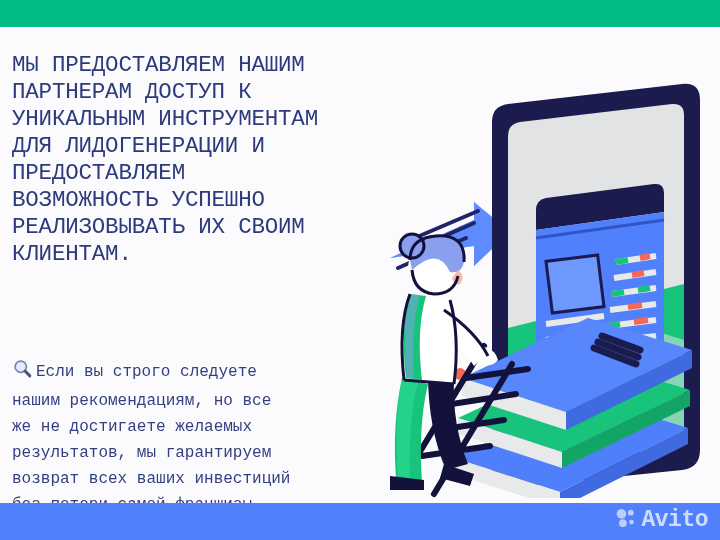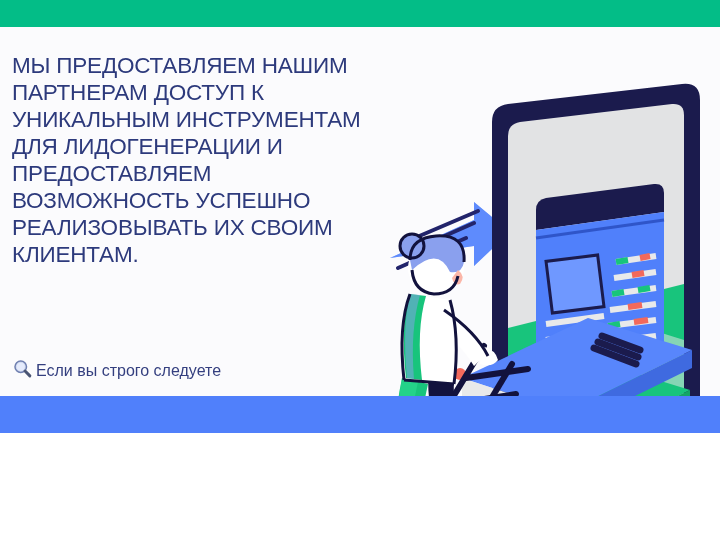--- a/index.html
+++ b/index.html
@@ -3,24 +3,24 @@
 <meta charset="utf-8">
 <style>
   html, body {
     margin: 0;
     padding: 0;
     background: #ffffff;
   }
   #canvas {
     position: relative;
     width: 720px;
-    height: 433px;
+    height: 540px;
     overflow: hidden;
     background: #fbfbfd;
-    font-family: Liberation Sans, sans-serif;
+    font-family: Liberation Mono, monospace;
   }
 
   
   .band-top {
     position: absolute;
     left: 0; top: 0;
     width: 720px; height: 27px;
     background: #03bd87;
   }
   .band-bottom {
@@ -235,14 +235,25 @@
         <circle cx="24" cy="168" r="12" fill="#8aa0ee" stroke="#12123d" stroke-width="3"></circle>
         <path d="M22 182 Q22 160 48 158 Q78 156 76 184" stroke="#12123d" stroke-width="3" fill="none"></path>
         <path d="M70 192 Q78 198 72 206 Q66 208 64 200 Z" fill="#fbb6a8"></path>
         <path d="M24 192 Q26 214 46 216 Q66 216 70 198" stroke="#12123d" stroke-width="3" fill="none"></path>
       </g>
     </svg>
   </div>
 
   <div class="band-bottom"></div>
 
+  <div class="watermark">
+    <span>
+      <svg width="22" height="22" viewBox="0 0 24 24" aria-hidden="true">
+        <circle cx="7" cy="7.5" r="5.2" fill="#ffffff" opacity=".85"></circle>
+        <circle cx="17.2" cy="6.2" r="3.2" fill="#ffffff" opacity=".85"></circle>
+        <circle cx="8.6" cy="17.6" r="4.2" fill="#ffffff" opacity=".85"></circle>
+        <circle cx="18" cy="16.4" r="2.6" fill="#ffffff" opacity=".85"></circle>
+      </svg>
+    </span>
+    <span class="wm-text">Avito</span>
+  </div>
 
 </div>
 
 </body></html>

